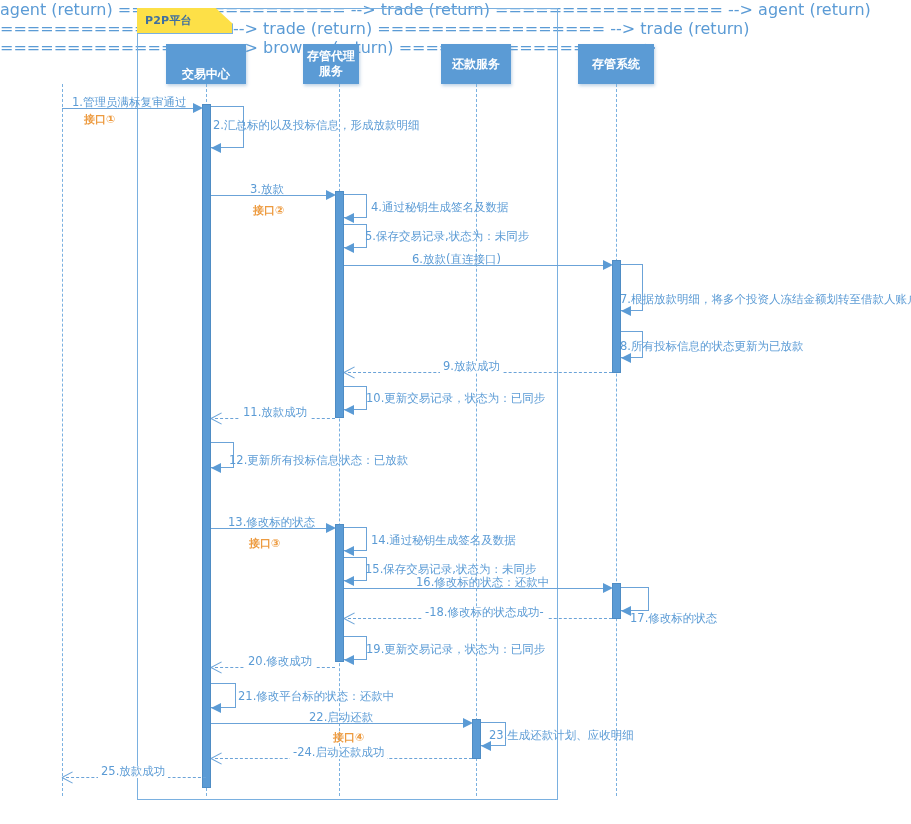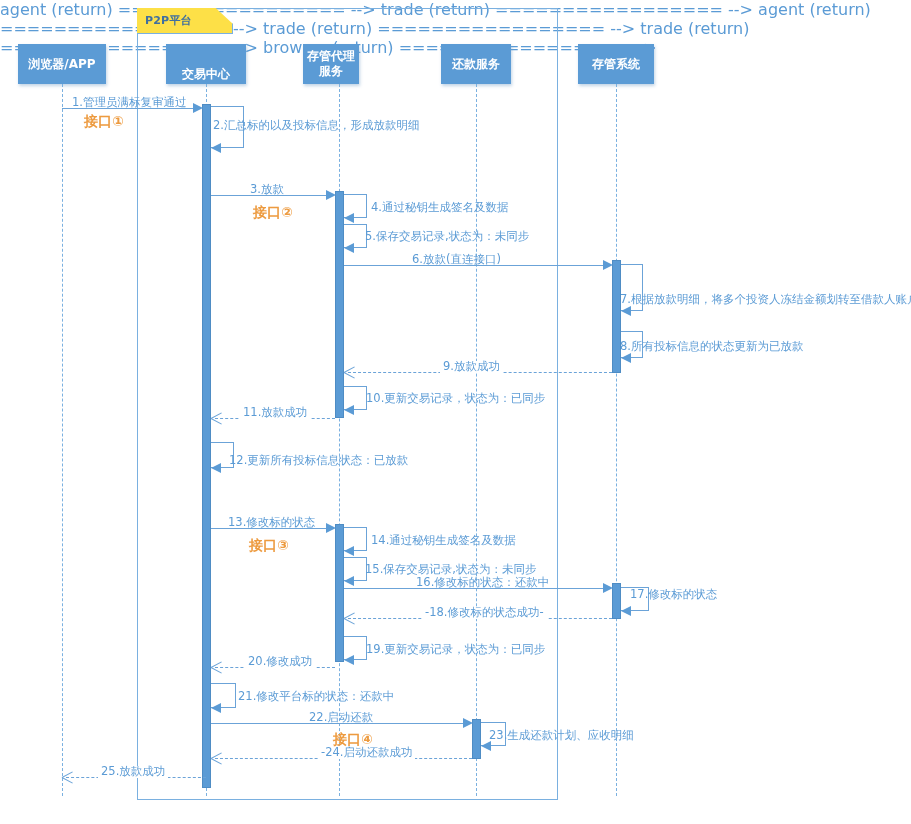--- a/index.html
+++ b/index.html
@@ -84,38 +84,35 @@
     border:1.3px solid #6ba3d8;
     border-left:none;
   }
 
   
   .lbl{
     font-size:11.5px;color:#5b9bd5;white-space:nowrap;line-height:1;
   }
   .lbl.center{text-align:center;}
   .iface{
-    font-size:14px;font-weight:bold;color:#ed9b40;white-space:nowrap;line-height:1;
+    font-size:11px;font-weight:bold;color:#ed9b40;white-space:nowrap;line-height:1;
   }
 </style>
 </head>
 <body>
 
 <div id="canvas">
 
   
   <div class="abs frame-box" style="left:137px;top:8px;width:421px;height:792px;"></div>
   <div class="abs frame-tab" style="left:137px;top:8px;width:96px;height:26px;">
     <div class="frame-tab-label">P2P平台</div>
   </div>
 
   
-  <div class="abs head" style="left:18px;top:44px;width:88px;height:40px;">
-    <span>浏览器/APP</span>
-  </div>
   <div class="abs head" style="left:166px;top:44px;width:80px;height:40px;align-items:flex-end;">
     <span>交易中心</span>
   </div>
   <div class="abs head" style="left:303px;top:44px;width:56px;height:40px;">
     <span>存管代理服务</span>
   </div>
   <div class="abs head" style="left:441px;top:44px;width:70px;height:40px;">
     <span>还款服务</span>
   </div>
   <div class="abs head" style="left:578px;top:44px;width:76px;height:40px;">
@@ -222,21 +219,21 @@
   <div class="abs lbl" style="left:365px;top:564px;">15.保存交易记录,状态为：未同步</div>
 
   
   <div class="abs msg" style="left:344px;top:588px;width:259px;"></div>
   <div class="abs ah-r" style="left:603px;top:583px;"></div>
   <div class="abs lbl center" style="left:416px;top:577px;">16.修改标的状态：还款中</div>
 
   
   <div class="abs selfloop" style="left:621px;top:587px;width:28px;height:24px;"></div>
   <div class="abs ah-l" style="left:621px;top:606px;"></div>
-  <div class="abs lbl" style="left:630px;top:589px;">17.修改标的状态</div>
+  <div class="abs lbl" style="left:630px;top:613px;">17.修改标的状态</div>
 
    agent (return) ================= --&gt;
   <div class="abs msg dashed" style="left:348px;top:618px;width:264px;"></div>
   <div class="abs ah-open-l" style="left:344px;top:612px;"></div>
   <div class="abs lbl center" style="left:422px;top:607px;background:#fff;padding:0 3px;">-18.修改标的状态成功-</div>
 
   
   <div class="abs selfloop" style="left:344px;top:636px;width:23px;height:24px;"></div>
   <div class="abs ah-l" style="left:344px;top:655px;"></div>
   <div class="abs lbl" style="left:366px;top:644px;">19.更新交易记录，状态为：已同步</div>
@@ -258,20 +255,20 @@
   <div class="abs iface" style="left:333px;top:732px;">接口④</div>
 
   
   <div class="abs selfloop" style="left:481px;top:722px;width:25px;height:24px;"></div>
   <div class="abs ah-l" style="left:481px;top:741px;"></div>
   <div class="abs lbl" style="left:489px;top:730px;">23.生成还款计划、应收明细</div>
 
    trade (return) ================= --&gt;
   <div class="abs msg dashed" style="left:215px;top:758px;width:257px;"></div>
   <div class="abs ah-open-l" style="left:211px;top:752px;"></div>
-  <div class="abs lbl center" style="left:290px;top:747px;background:#fff;padding:0 3px;margin-left:28px;">-24.启动还款成功</div>
+  <div class="abs lbl center" style="left:290px;top:747px;background:#fff;padding:0 3px;">-24.启动还款成功</div>
 
    browser (return) ================= --&gt;
   <div class="abs msg dashed" style="left:66px;top:777px;width:140px;"></div>
   <div class="abs ah-open-l" style="left:62px;top:771px;"></div>
   <div class="abs lbl center" style="left:98px;top:766px;background:#fff;padding:0 3px;">25.放款成功</div>
 
 </div>
 
 </body></html>

